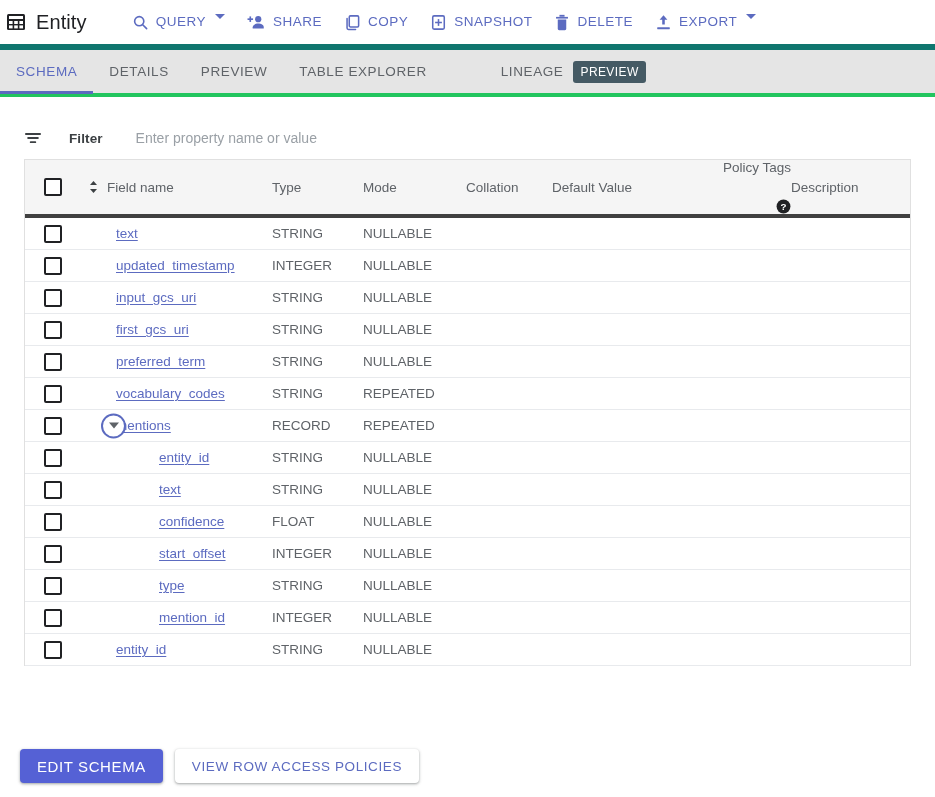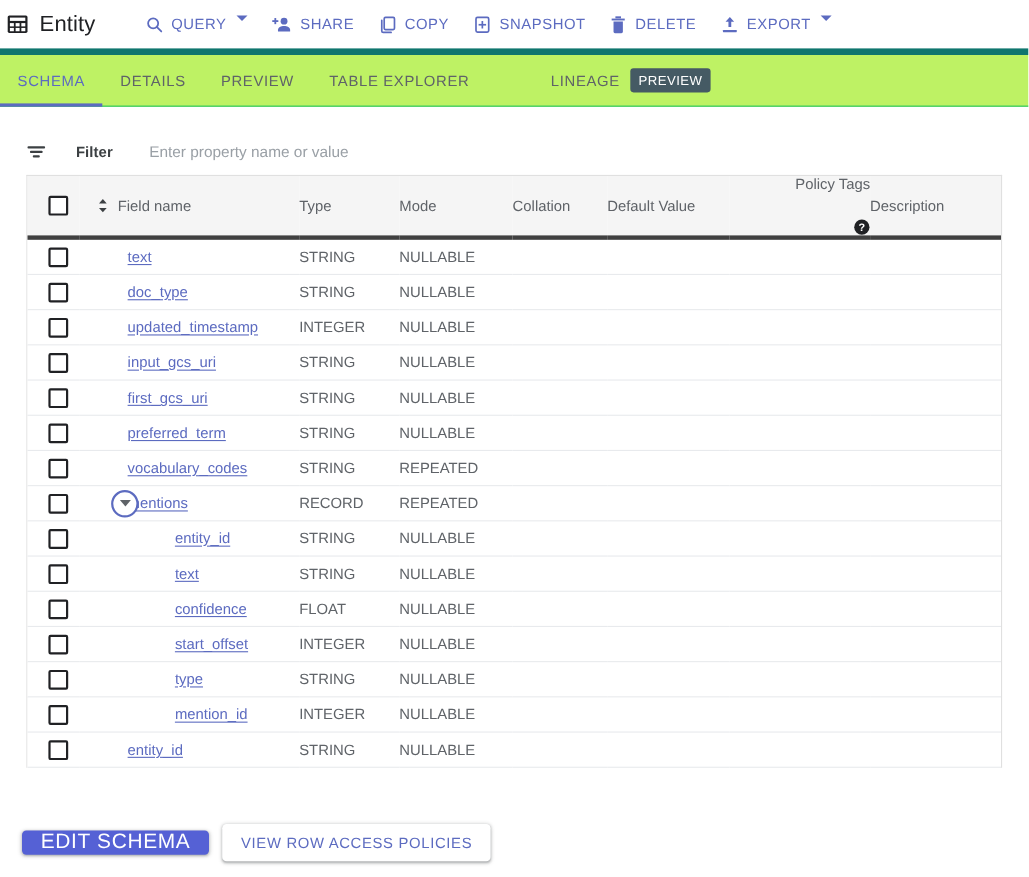--- a/index.html
+++ b/index.html
@@ -53,23 +53,23 @@
     border-right: 5px solid transparent;
     border-top: 5px solid #5c6bc0;
     margin-left: 2px;
   }
 
   
   .tabs {
     height: 47px;
     display: flex;
     align-items: stretch;
-    border-bottom: 1px solid #22c55e;
+    border-bottom: 4px solid #22c55e;
     padding-left: 0px;
-    background: #bef264;
+    background: #e5e5e5;
   }
   .tab {
     position: relative;
     display: flex;
     align-items: center;
     padding: 0 16px;
     font-size: 13.5px;
     font-weight: 500;
     letter-spacing: .6px;
     color: #5f6368;
@@ -237,23 +237,23 @@
     align-items: center;
     padding-left: 20px;
     gap: 12px;
     background: #fff;
   }
   .btn-primary {
     background: #5561d5;
     color: #fff;
     border: none;
     border-radius: 4px;
-    height: 22px;
+    height: 34px;
     padding: 0 17px;
-    font-size: 19px;
+    font-size: 15px;
     font-weight: 500;
     letter-spacing: .6px;
     cursor: pointer;
     font-family: inherit;
     box-shadow: 0 1px 2px rgba(60,64,67,.3), 0 1px 3px 1px rgba(60,64,67,.15);
   }
   .btn-outline {
     background: #fff;
     color: #5c6bc0;
     border: none;
@@ -458,36 +458,20 @@
             <td class="def-cell"></td>
             <td class="pol-cell"></td>
             <td class="desc-cell"></td>
           </tr>
           <tr class="lvl0">
             <td class="cb-cell">
               <span class="cbox"></span>
             </td>
             <td class="name-cell">
               <span class="name-inner">
-                <span class="fieldlink">doc_type</span>
-              </span>
-            </td>
-            <td class="type-cell">STRING</td>
-            <td class="mode-cell">NULLABLE</td>
-            <td class="coll-cell"></td>
-            <td class="def-cell"></td>
-            <td class="pol-cell"></td>
-            <td class="desc-cell"></td>
-          </tr>
-          <tr class="lvl0">
-            <td class="cb-cell">
-              <span class="cbox"></span>
-            </td>
-            <td class="name-cell">
-              <span class="name-inner">
                 <span class="fieldlink">updated_timestamp</span>
               </span>
             </td>
             <td class="type-cell">INTEGER</td>
             <td class="mode-cell">NULLABLE</td>
             <td class="coll-cell"></td>
             <td class="def-cell"></td>
             <td class="pol-cell"></td>
             <td class="desc-cell"></td>
           </tr>

